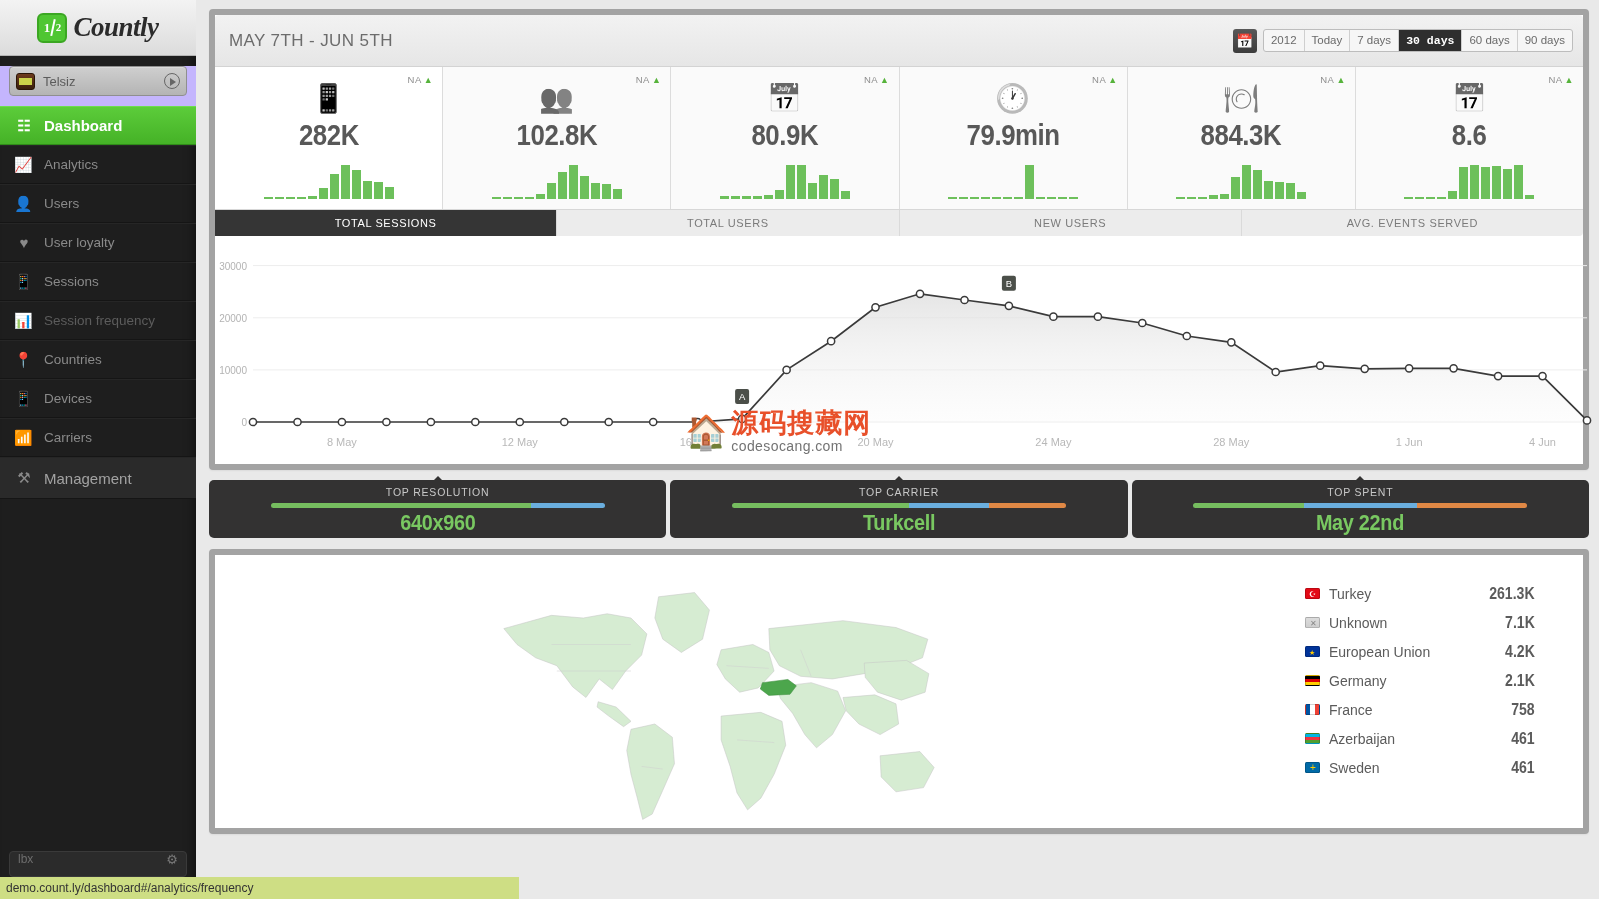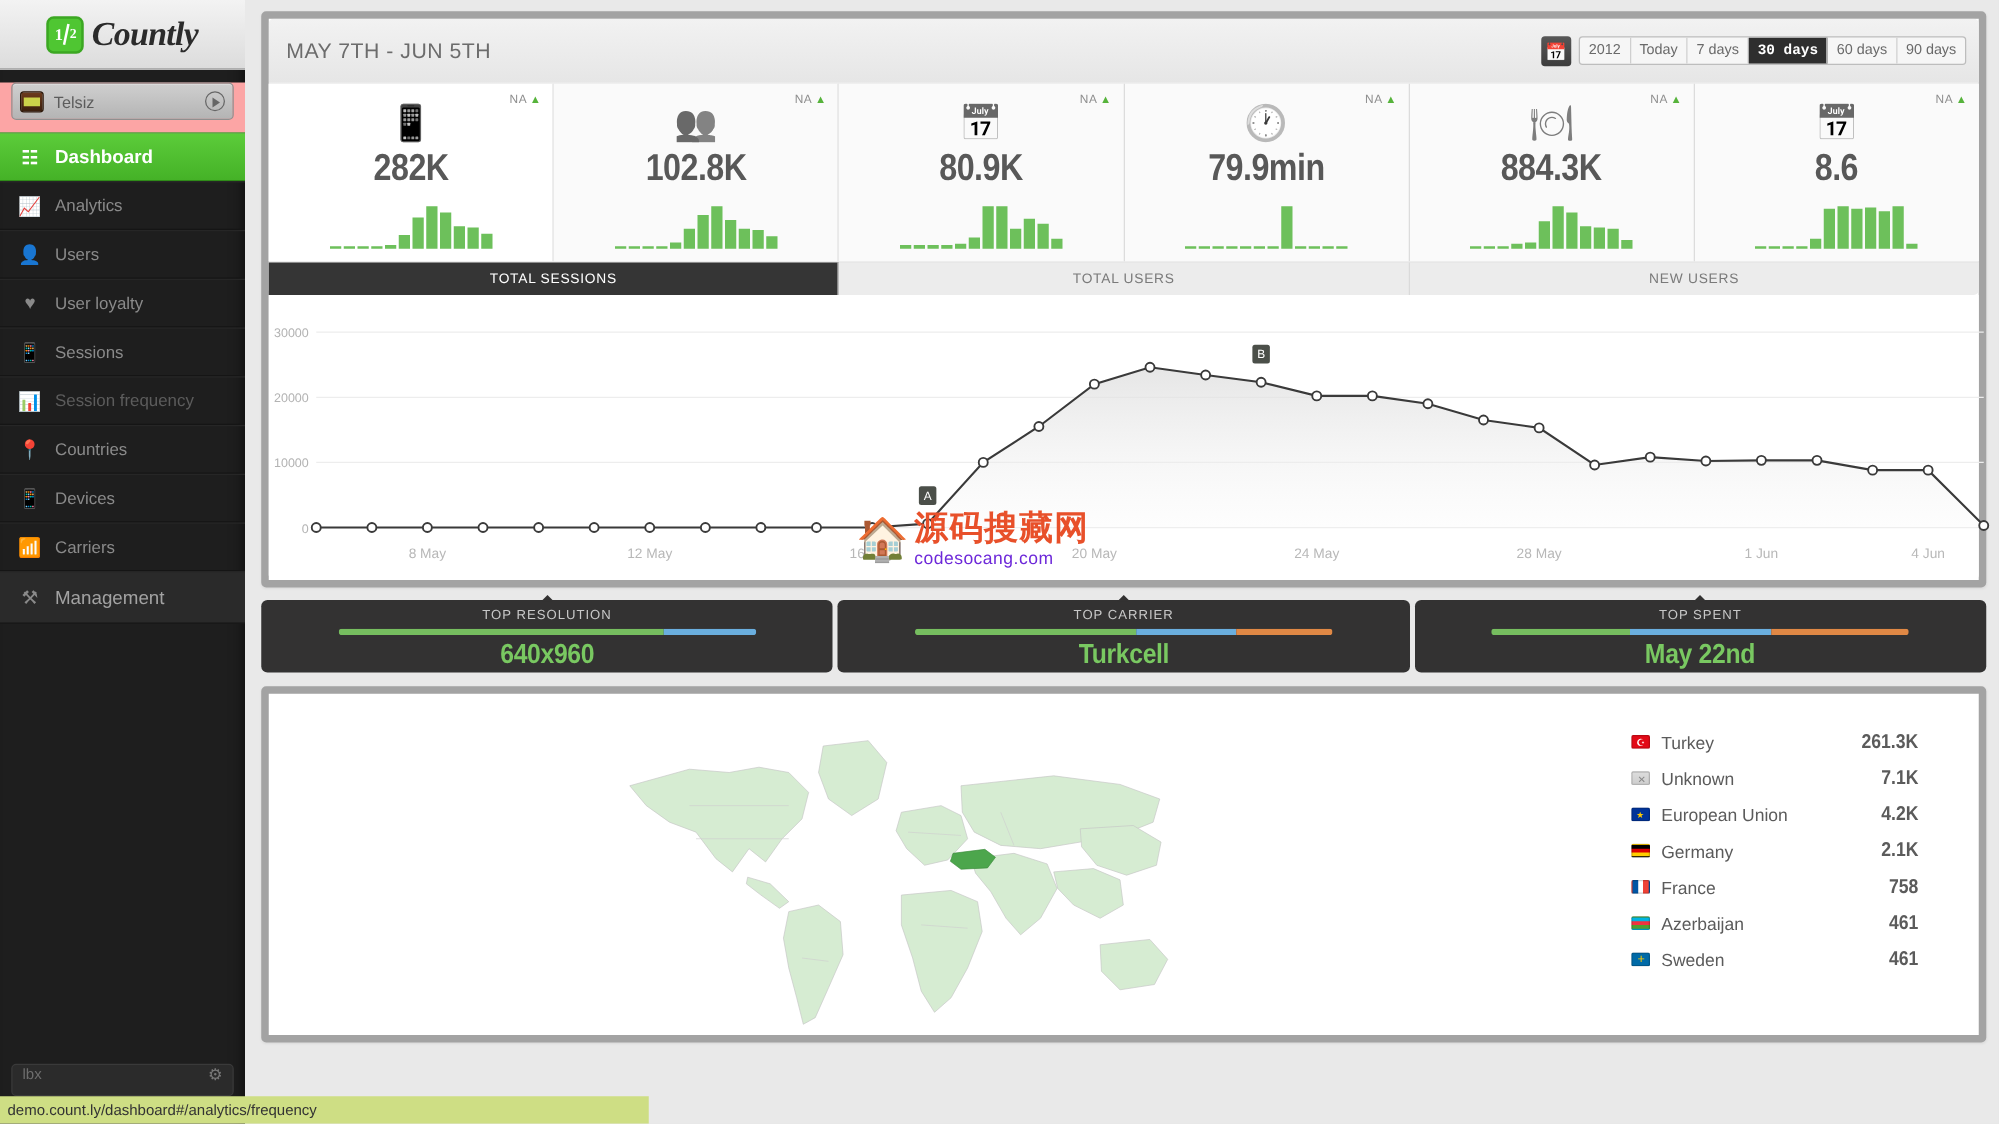--- a/index.html
+++ b/index.html
@@ -57,21 +57,21 @@
   .app-icon:after{content:"";position:absolute;left:2px;top:4px;right:2px;height:7px;background:#cbd24a;}
   .app-name { flex:1; color:#5c5c5c; font-size:13px; }
   .app-play {
     width:16px;height:16px;border-radius:50%;
     border:1.5px solid #666; position:relative;
   }
   .app-play:after{
     content:"";position:absolute;left:5px;top:3.5px;
     border-left:6px solid #666; border-top:4px solid transparent; border-bottom:4px solid transparent;
   }
-  .app-select-wrap { background:#fca5a5; padding-bottom:10px; }
+  .app-select-wrap { background:#c4b5fd; padding-bottom:10px; }
 
   .nav { list-style:none; }
   .nav li {
     height:39px; display:flex; align-items:center; gap:11px; padding-left:15px;
     color:#8a8a8a; font-size:13.5px; cursor:pointer;
     border-bottom:1px solid #151515;
     border-top:1px solid #262626;
   }
   .nav li .ico { width:18px; text-align:center; color:#8a8a8a; font-size:15px; display:flex; align-items:center; justify-content:center;}
   .nav li.active {
@@ -160,21 +160,21 @@
   
   .chartbox { position:relative; height:228px; background:#fff; border-radius:0 0 4px 4px; }
   .chartbox svg { display:block; }
   .wm {
     position:absolute; left:470px; top:168px; width:215px; height:55px;
     display:flex; align-items:center; gap:4px; pointer-events:none;
   }
   .wm .house { font-size:34px; line-height:1; }
   .wm .cn { font-size:27px; font-weight:bold; color:#e8502a;
             font-family:"DejaVu Sans", sans-serif; letter-spacing:1px; line-height:1;}
-  .wm .dom { font-size:14px; color:#6d28d9; letter-spacing:.4px; margin-top:2px;}
+  .wm .dom { font-size:14px; color:#737373; letter-spacing:.4px; margin-top:2px;}
 
   
   .tops { display:flex; gap:4px; margin-top:10px; }
   .top-card {
     flex:1; height:58px; background:#333232; border-radius:5px;
     display:flex; flex-direction:column; align-items:center; padding-top:6px;
     position:relative;
   }
   .top-card:after{
     content:""; position:absolute; top:-4px; left:50%; margin-left:-5px;
@@ -423,20 +423,21 @@
               <i style="height: 30.3571px;"></i>
               <i style="height: 34px;"></i>
               <i style="height: 3.64286px;"></i>
             </div>
           </div>
         </div>
       <div class="kpi-tabs" id="kpitabs">
           <div class="kpi-tab on">TOTAL SESSIONS</div>
           <div class="kpi-tab">TOTAL USERS</div>
           <div class="kpi-tab">NEW USERS</div>
+          <div class="kpi-tab">AVG. EVENTS SERVED</div>
         </div>
 
       <div class="chartbox">
         <svg id="chart" width="1380" height="228" viewBox="0 0 1380 228">
             <defs>
               <linearGradient id="gg" x1="0" y1="0" x2="0" y2="1">
                 <stop offset="0%" stop-color="#dddddd" stop-opacity=".75"></stop>
                 <stop offset="100%" stop-color="#f7f7f7" stop-opacity=".25"></stop>
               </linearGradient>
             </defs>

